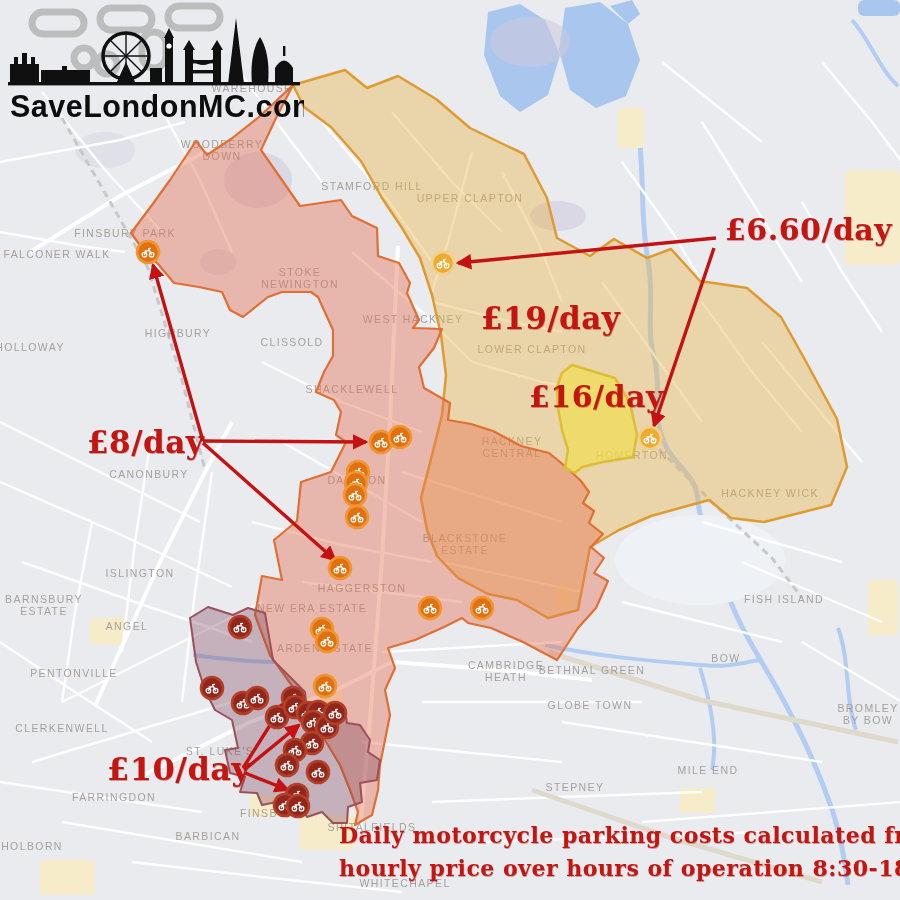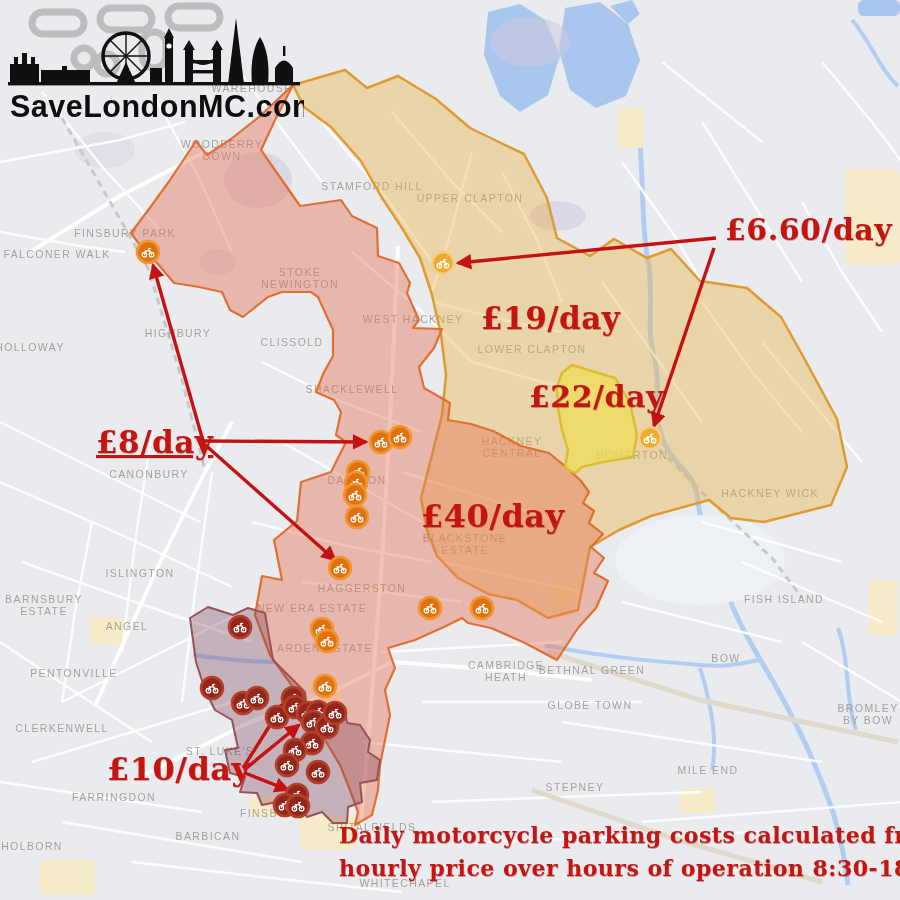--- a/index.html
+++ b/index.html
@@ -333,23 +333,22 @@
         <g transform="translate(298,806)">
           <circle cx="0" cy="0" r="11" fill="#93261b" stroke="#b23f28" stroke-width="2.6"></circle>
           <use href="#moto" x="-7.5" y="-7.5" width="15" height="15"></use>
         </g>
       </g>
   </svg>
 
   <div id="red-labels">
       <div class="price-label" style="left: 716px; top: 212px; font-size: 30px;">£6.60/day</div>
       <div class="price-label" style="left: 472px; top: 300px; font-size: 31px;">£19/day</div>
-      <div class="price-label" style="left: 520px; top: 379px; font-size: 30px;">£22/day</div>
-      <div class="price-label" style="left: 412px; top: 497px; font-size: 32px;">£40/day</div>
-      <div class="price-label" style="left: 87px; top: 424px; font-size: 31px; text-decoration: underline;">£8/day</div>
+      <div class="price-label" style="left: 520px; top: 379px; font-size: 30px;">£16/day</div>
+      <div class="price-label" style="left: 78px; top: 424px; font-size: 31px;">£8/day</div>
       <div class="price-label" style="left: 98px; top: 750px; font-size: 32px;">£10/day</div>
       <div class="price-label" style="left: 330px; top: 822px; font-size: 22px;">Daily motorcycle parking costs calculated from</div>
       <div class="price-label" style="left: 330px; top: 855px; font-size: 22px;">hourly price over hours of operation 8:30-18:30</div>
     </div>
 
   <div id="logo-wrap">
     <svg width="300" height="125" viewBox="0 0 300 125">
       <g stroke="#b5b5b5" stroke-width="7" fill="none" opacity="0.85">
         <rect x="28" y="10" width="52" height="22" rx="11"></rect>
         <rect x="96" y="6" width="52" height="22" rx="11"></rect>

